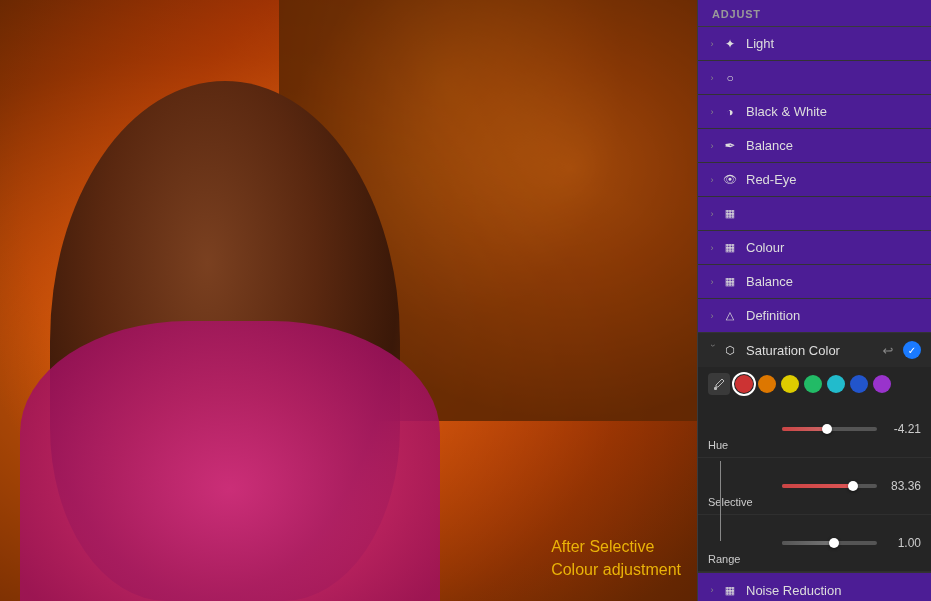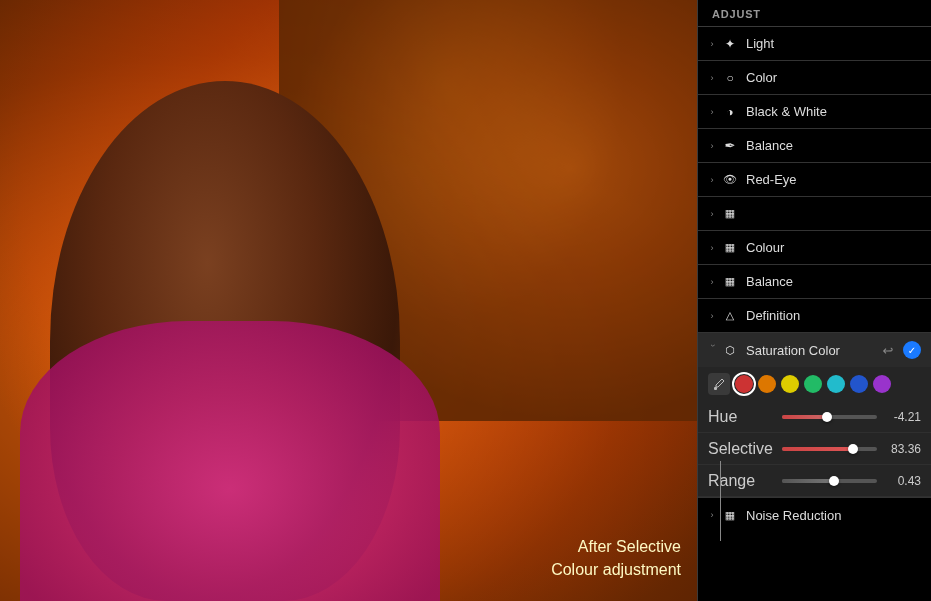--- a/index.html
+++ b/index.html
@@ -24,31 +24,31 @@
     .image-bg {
       width: 100%;
       height: 100%;
       background:
         radial-gradient(ellipse at 30% 60%, #e8a060 0%, #c07030 30%, #8a4a10 60%, #5a3010 100%),
         radial-gradient(ellipse at 60% 30%, #d09050 0%, #a06020 40%, #705010 80%);
       background-blend-mode: overlay;
     }
 
     .caption-text {
-      color: #fef9c3;
+      color: #eab308;
       font-size: 16px;
       line-height: 1.4;
-      text-align: right;
+      text-align: left;
       margin-left: 41px;
     }
 
     
     .right-panel {
       width: 234px;
-      background: #000000;
+      background: #4c1d95;
       display: flex;
       flex-direction: column;
       border-left: 1px solid #3a3a3a;
       overflow-y: auto;
     }
 
     .panel-header {
       padding: 8px 14px 6px;
       color: #999;
       font-size: 11px;
@@ -187,24 +187,25 @@
 
     .slider-row {
       display: flex;
       align-items: center;
       padding: 6px 10px;
       border-bottom: 1px solid #2f2f2f;
       min-height: 32px;
     }
 
     .slider-label {
-      font-size: 16px;
+      font-size: 11px;
       color: #ccc;
       width: 68px;
       flex-shrink: 0;
+      margin-top: 32px;
     }
 
     .slider-track {
       flex: 1;
       height: 4px;
       border-radius: 2px;
       background: #555;
       position: relative;
       margin: 0 6px;
     }
@@ -359,21 +360,20 @@
 
     <div class="adjust-item">
       <span class="chevron">›</span>
       <span class="item-icon" style="color:#ddd;">✦</span>
       <span class="item-label">Light</span>
     </div>
 
     <div class="adjust-item">
       <span class="chevron">›</span>
       <span class="item-icon" style="color:#ddd;">○</span>
-      <span class="item-label">Color</span>
     </div>
 
     <div class="adjust-item">
       <span class="chevron">›</span>
       <span class="item-icon" style="color:#ddd;">◑</span>
       <span class="item-label">Black &amp; White</span>
     </div>
 
     <div class="adjust-item">
       <span class="chevron">›</span>
@@ -457,21 +457,21 @@
           <span class="slider-value">83.36</span>
         </div>
 
 
         <div class="slider-row">
           <span class="slider-label">Range</span>
           <div class="slider-track">
             <div class="slider-fill-range"></div>
             <div class="slider-thumb" style="left: calc(55% - 5px);"></div>
           </div>
-          <span class="slider-value">0.43</span>
+          <span class="slider-value">1.00</span>
         </div>
       </div>
     </div>
 
     <div class="noise-item">
       <span class="chevron">›</span>
       <span class="item-icon" style="color:#ddd; font-size:11px;">▦</span>
       <span class="item-label">Noise Reduction</span>
     </div>
 

